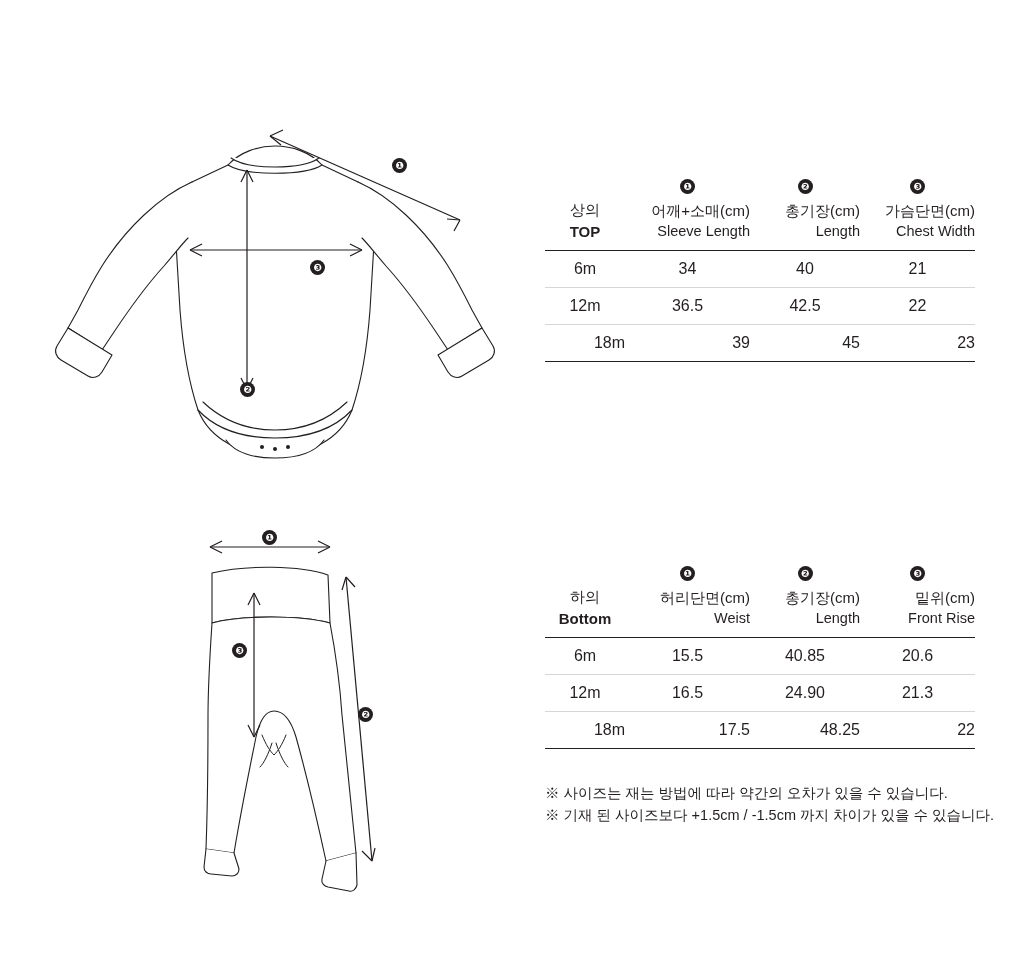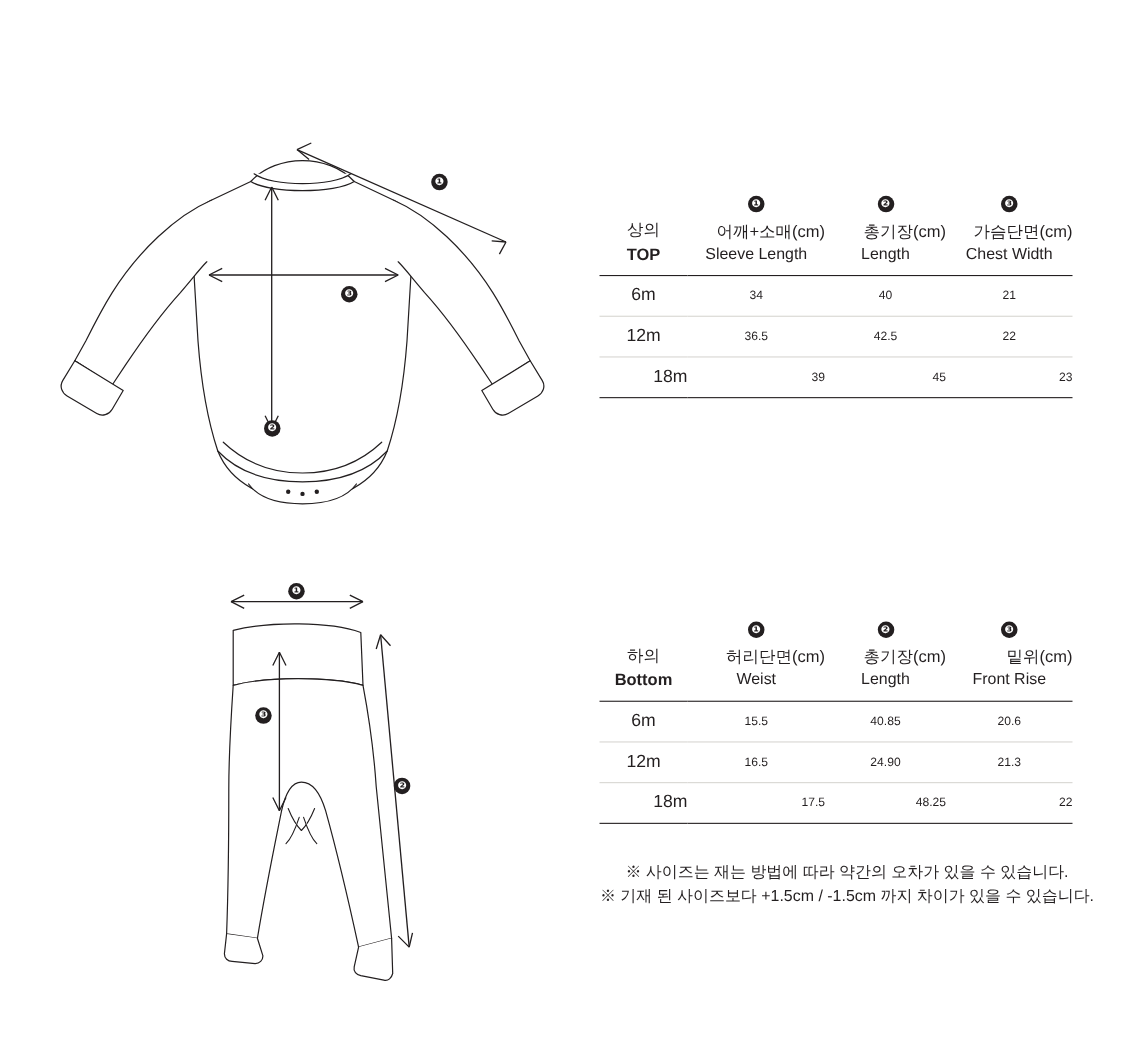--- a/index.html
+++ b/index.html
@@ -74,55 +74,55 @@
     font-size: 15px;
     color: #231f20;
     line-height: 1.45;
     text-align: right;
   }
   .hd-en {
     display: block;
     font-size: 14.5px;
     color: #231f20;
     line-height: 1.45;
+    text-align: right;
   }
   .cat-ko {
     display: block;
     font-size: 15px;
     line-height: 1.45;
   }
   .cat-en {
     display: block;
     font-size: 15px;
     font-weight: bold;
     line-height: 1.45;
   }
   .size-table thead tr.head-row th {
     border-bottom: 1.6px solid #231f20;
     padding-bottom: 7px;
   }
   .size-table tbody td {
     text-align: center;
-    font-size: 11px;
+    font-size: 16px;
     padding: 9px 0 9px 0;
     border-bottom: 1px solid #d8d6d2;
     color: #231f20;
   }
   .size-table tbody tr:last-child td {
     border-bottom: 1.6px solid #231f20;
     text-align: right;
   }
   .size-table tbody td.age { font-size: 16px; }
 
   
   .notes {
     position: absolute;
     left: 545px;
     color: #231f20;
-    text-align: center;
   }
   #notes-ko { top: 782px; width: 450px; }
   #notes-en { top: 845px; width: 470px; }
   .note-line {
     font-size: 14.5px;
     line-height: 1.55;
     white-space: nowrap;
   }
   #notes-en .note-line { font-size: 13.5px; line-height: 1.5; }
   #notes-en .indent { padding-left: 14px; }

